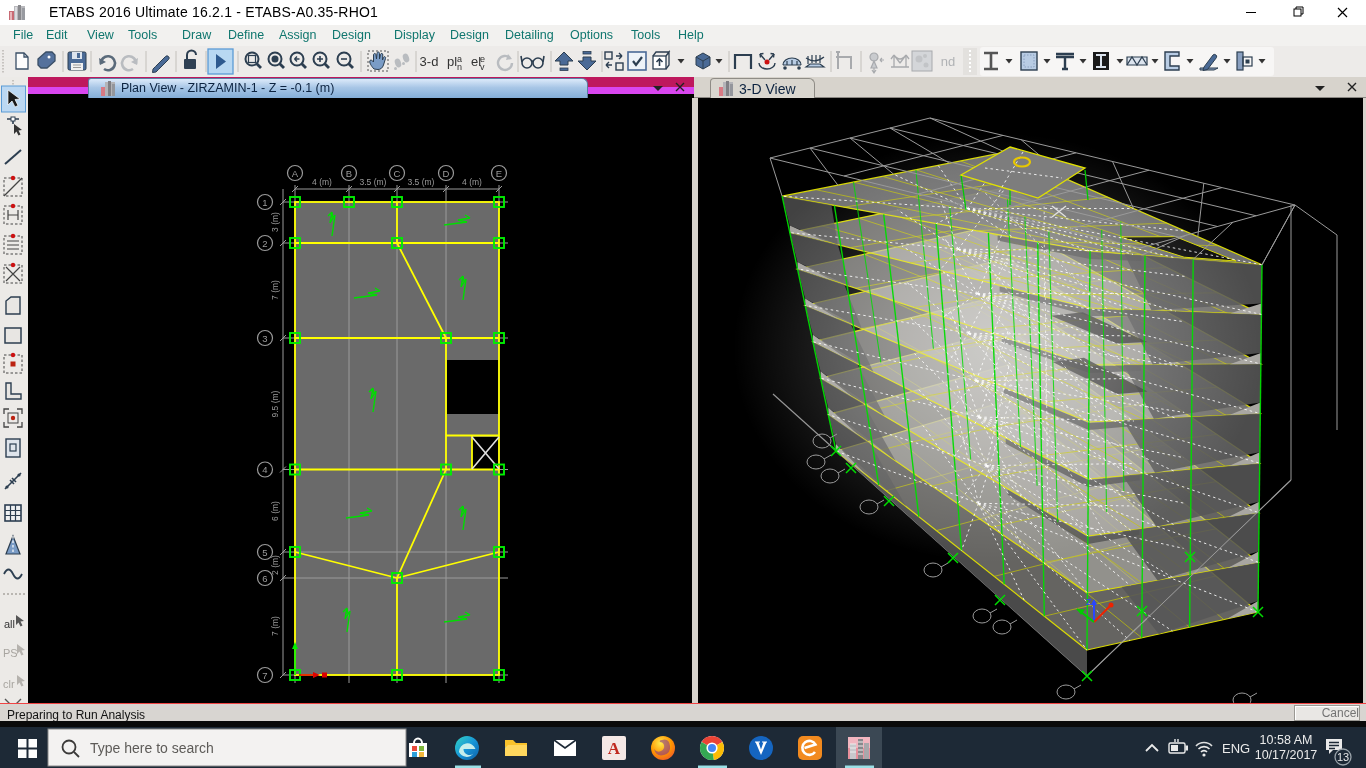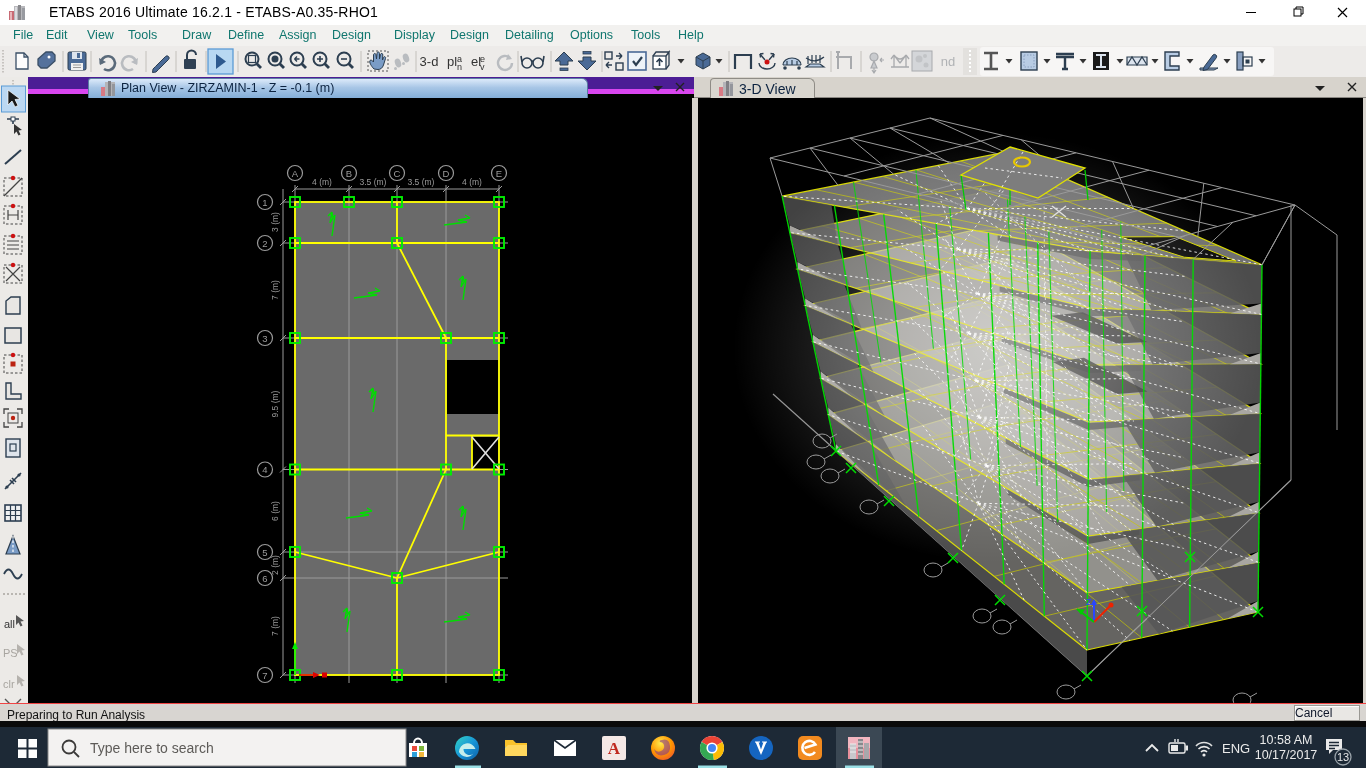--- a/index.html
+++ b/index.html
@@ -1,33 +1,33 @@
 <!DOCTYPE html>
 <html><head><meta charset="utf-8"><style>
 *{margin:0;padding:0;box-sizing:border-box}
 html,body{width:1366px;height:768px;overflow:hidden;background:#000;font-family:"Liberation Sans",sans-serif}
 .abs{position:absolute}
 #titlebar{left:0;top:0;width:1366px;height:25px;background:#ffffff;color:#000}
 #titlebar .t{position:absolute;left:49px;top:4px;font-size:14px;letter-spacing:0.2px}
 #menubar{left:0;top:25px;width:1366px;height:21px;background:#f2f1ef;font-size:12.5px;color:#0f766e}
 #menubar span{position:absolute;top:3px}
 #toolbar{left:0;top:46px;width:1366px;height:31px;background:#22c55e;border-bottom:1px solid #c8c5c0}
-#tabbarL{left:0;top:77px;width:694px;height:17px;background:#4c1d95;border-bottom:5px solid #d946ef}
+#tabbarL{left:0;top:77px;width:694px;height:17px;background:#be185d;border-bottom:7px solid #d946ef}
 #tabbarR{left:694px;top:77px;width:672px;height:21px;background:#d7d3cc;border-bottom:1px solid #8a8782}
 #lefttools{left:0;top:77px;width:28px;height:626px;background:#eceae7;border-right:5px solid #404040}
 #viewL{left:28px;top:98px;width:664px;height:605px;background:#000}
 #gapmid{left:692px;top:98px;width:6px;height:605px;background:#d7d3cc}
 #viewR{left:698px;top:98px;width:665px;height:605px;background:#000}
 #rightedge{left:1363px;top:98px;width:3px;height:605px;background:#d7d3cc}
 #statusbar{left:0;top:703px;width:1366px;height:18px;background:#d8d5d1;border-top:1px solid #ef4444;font-size:12px;color:#111}
 #taskbar{left:0;top:727px;width:1362px;height:41px;background:#1d2936}
 .tabsel{position:absolute;left:88px;top:1px;width:500px;height:20px;background:linear-gradient(#dceafa,#a8c6e6 45%,#84aed8);border:1px solid #5a7da3;border-bottom:none;border-radius:3px 6px 0 0;font-size:12.5px;color:#0c2340}
 .tabun{position:absolute;left:16px;top:1px;width:105px;height:20px;background:#d9d6cf;border:1px solid #8f8c86;border-bottom:none;border-radius:4px 6px 0 0;font-size:14px;color:#0c2340}
 .winbtn{position:absolute;top:0;width:46px;height:25px;color:#000;text-align:center}
-.cancelbtn{position:absolute;left:1294px;top:1px;width:66px;height:16px;background:#e9e7e4;border:1px solid #9a9893;box-shadow:inset 1px 1px 0 #fff;font-size:12px;text-align:left;color:#0f172a}
+.cancelbtn{position:absolute;left:1294px;top:1px;width:66px;height:16px;background:#e9e7e4;border:1px solid #9a9893;box-shadow:inset 1px 1px 0 #fff;font-size:12px;text-align:right;color:#737373}
 </style></head><body>
 
 <div class="abs" id="titlebar">
  <svg class="abs" style="left:9px;top:4px" width="17" height="17">
   <rect x="0" y="7" width="7" height="9" fill="#c86a74"></rect>
       <rect x="1" y="8" width="2" height="8" fill="#e8b6ba"></rect>
   <rect x="5" y="2" width="11" height="14" fill="#b8b8bc"></rect>
       <rect x="6" y="3" width="2" height="13" fill="#dcdce0"></rect>
   <rect x="9" y="1" width="3" height="15" fill="#88888c"></rect>
       <rect x="13" y="4" width="3" height="12" fill="#989aa0"></rect>

